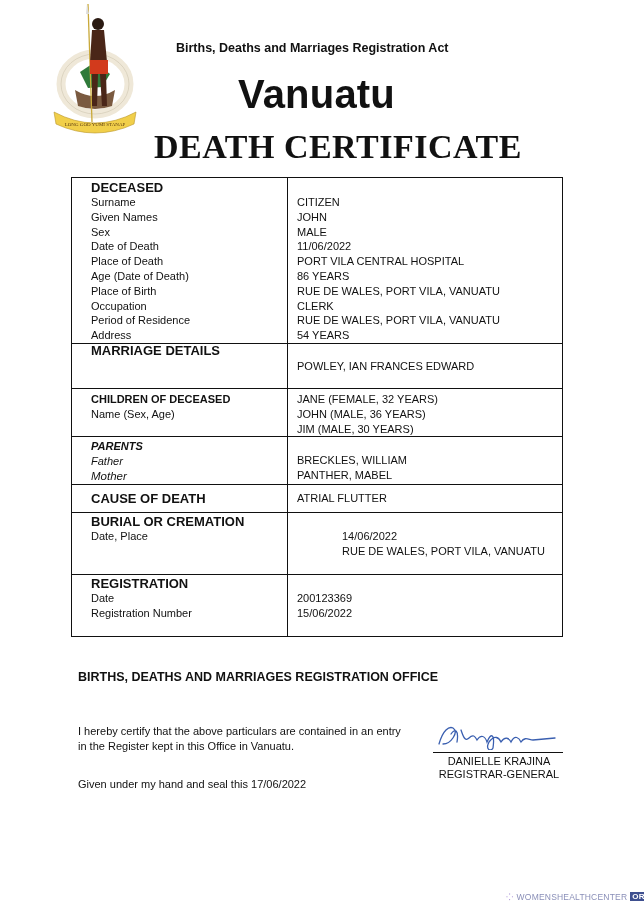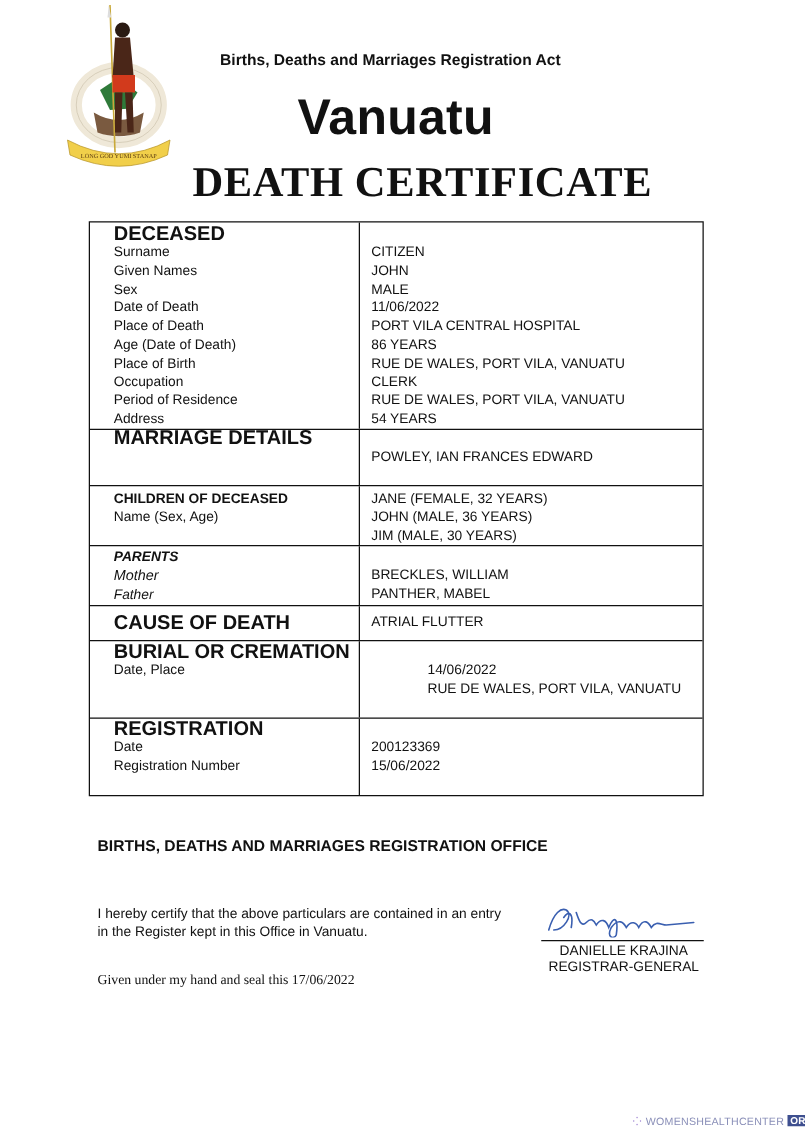--- a/index.html
+++ b/index.html
@@ -7,26 +7,26 @@
   .crest { position:absolute; left:50px; top:2px; width:90px; height:138px; }
   .act { position:absolute; left:0; width:644px; top:41px; text-align:center; font-weight:bold; font-size:12.5px; padding-left:0; }
   .act span { position:absolute; left:176px; }
   .country { position:absolute; left:238px; top:72px; font-weight:bold; font-size:40px; letter-spacing:0.2px; }
   .doc-title { position:absolute; left:154px; top:128px; font-family:"Liberation Serif", serif; font-weight:bold; font-size:34px; letter-spacing:0.5px; }
   .tbl { position:absolute; left:71px; top:177px; width:492px; border:1.3px solid #111; box-sizing:border-box; }
   .row { display:flex; border-top:1.3px solid #111; box-sizing:border-box; }
   .row:first-child { border-top:none; }
   .lc { width:216px; border-right:1.3px solid #111; padding-left:19px; box-sizing:border-box; }
   .rc { flex:1; padding-left:9px; box-sizing:border-box; }
-  .sh { font-weight:bold; font-size:16px; line-height:14px; }
+  .sh { font-weight:bold; font-size:13px; line-height:14px; }
   .ln { font-size:11px; line-height:14.8px; }
   .hd { font-weight:bold; font-size:11px; line-height:14.8px; }
   .office { position:absolute; left:78px; top:670px; font-weight:bold; font-size:12.5px; }
   .certify { position:absolute; left:78px; top:724px; font-size:11px; line-height:14.5px; }
-  .given { position:absolute; left:78px; top:778px; font-size:11px;font-family:Liberation Serif, serif; }
+  .given { position:absolute; left:78px; top:778px; font-size:11px; }
   .sig { position:absolute; left:433px; top:720px; width:130px; height:30px; }
   .sigline { position:absolute; left:433px; top:752px; width:130px; border-top:1.2px solid #111; }
   .signame { position:absolute; left:420px; top:755px; width:158px; text-align:center; font-size:11px; line-height:13px; }
   .wm { position:absolute; left:506px; top:890px; font-size:8.5px; color:#8a8fb8; letter-spacing:0.2px; display:flex; align-items:center; gap:3px; }
   .wm .org { background:#3e4f8f; color:#fff; font-weight:bold; padding:0 2px; font-size:8px; }
 </style>
 </head>
 <body>
 
 <svg class="crest" viewBox="0 0 90 138">
@@ -97,22 +97,22 @@
     <div class="rc" style="padding-top:3px;">
       <div class="ln">JANE (FEMALE, 32 YEARS)</div>
       <div class="ln">JOHN (MALE, 36 YEARS)</div>
       <div class="ln">JIM (MALE, 30 YEARS)</div>
     </div>
   </div>
 
   <div class="row" style="height:48px;">
     <div class="lc" style="padding-top:2px;font-style:italic;">
       <div class="hd">PARENTS</div>
+      <div class="ln">Father</div>
       <div class="ln" style="font-size:11.5px;">Mother</div>
-      <div class="ln">Father</div>
     </div>
     <div class="rc" style="padding-top:16px;">
       <div class="ln">BRECKLES, WILLIAM</div>
       <div class="ln">PANTHER, MABEL</div>
     </div>
   </div>
 
   <div class="row" style="height:28px;">
     <div class="lc" style="display:flex;align-items:center;">
       <div class="sh">CAUSE OF DEATH</div>

